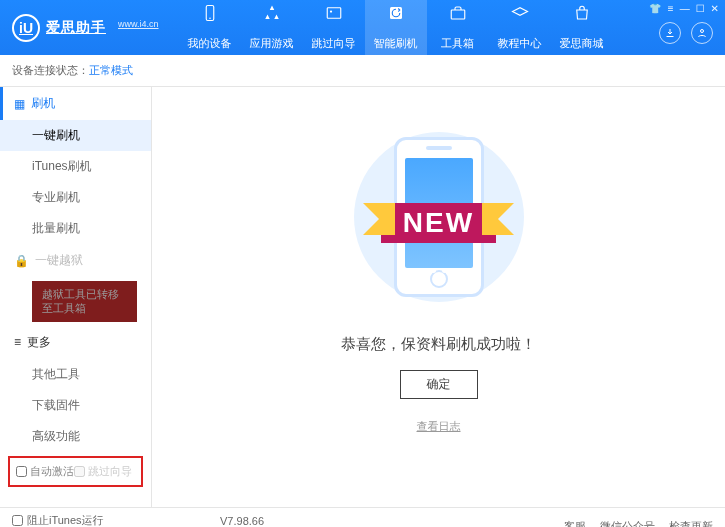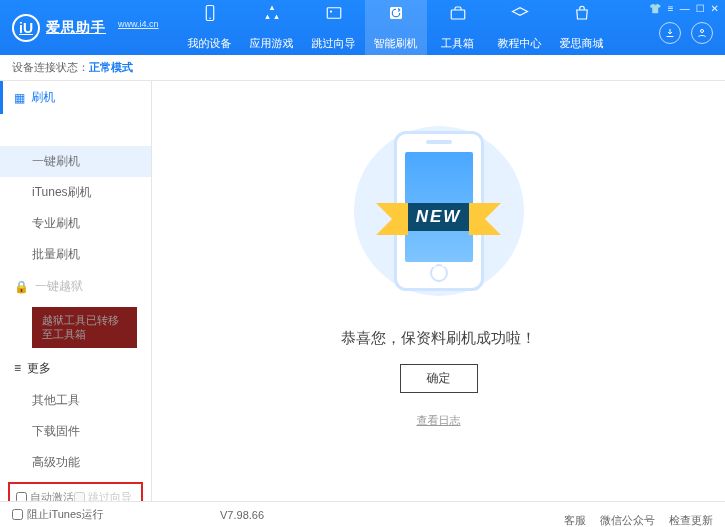--- a/index.html
+++ b/index.html
@@ -17,45 +17,45 @@
 .nav-item.active { background: rgba(255,255,255,0.18); }
 .nav-icon { width: 18px; height: 18px; display: flex; align-items: center; justify-content: center; }
 .nav-icon svg { width: 18px; height: 18px; fill: #fff; }
 .win-controls { position: absolute; top: 3px; right: 6px; display: flex; gap: 6px; font-size: 10px; }
 .win-controls span { cursor: pointer; opacity: 0.9; }
 .header-right { position: absolute; right: 12px; top: 22px; display: flex; gap: 10px; }
 .circle-btn { width: 22px; height: 22px; border: 1.5px solid rgba(255,255,255,0.7); border-radius: 50%; display: flex; align-items: center; justify-content: center; cursor: pointer; }
 .circle-btn svg { width: 12px; height: 12px; fill: #fff; }
 
 
-.status-bar { height: 26px; border-bottom: 1px solid #e5e5e5; display: flex; align-items: center; padding: 0 12px; font-size: 11px; color: #666; }
-.status-bar .mode { color: #1a7cf5; font-weight: bold; }
+.status-bar { height: 32px; border-bottom: 1px solid #e5e5e5; display: flex; align-items: center; padding: 0 12px; font-size: 11px; color: #666; }
+.status-bar .mode { color: #1a7cf5; font-weight: normal; }
 
 
 .body { display: flex; height: 420px; }
 .sidebar { width: 152px; border-right: 1px solid #e5e5e5; display: flex; flex-direction: column; font-size: 12px; color: #555; overflow: hidden; }
 .side-group { padding: 8px 14px; display: flex; align-items: center; gap: 6px; color: #333; }
 .side-group.active { border-left: 3px solid #1a7cf5; color: #1a7cf5; padding-left: 11px; }
 .side-sub { padding: 7px 14px 7px 32px; cursor: pointer; color: #666; }
-.side-sub.active { background: #e8f2ff; color: #737373; margin-top: 32px; }
+.side-sub.active { background: #e8f2ff; color: #000000; }
 .side-note { background: #7f1d1d; color: #999; font-size: 11px; padding: 6px 10px; margin: 4px 14px 4px 32px; line-height: 1.3; }
 .side-lock { color: #bbb; }
 .checkbox-row { border: 2px solid #d22; margin: 4px 8px; padding: 6px 6px; display: flex; font-size: 11px; color: #888; }
 .checkbox-row label { display: flex; align-items: center; gap: 3px; cursor: pointer; }
 .device-block { padding: 6px 10px; font-size: 11px; }
 
 
 .main { flex: 1; display: flex; flex-direction: column; align-items: center; padding-top: 30px; }
 .phone-illus { position: relative; width: 200px; height: 200px; display: flex; align-items: center; justify-content: center; }
 .circle-bg { width: 170px; height: 170px; background: #e6f2ff; border-radius: 50%; position: absolute; }
 .phone { width: 90px; height: 160px; background: #fff; border: 3px solid #cfe4ff; border-radius: 12px; position: relative; z-index: 2; }
 .phone::before { content: ""; position: absolute; top: 6px; left: 50%; transform: translateX(-50%); width: 26px; height: 4px; background: #cfe4ff; border-radius: 2px; }
 .phone::after { content: ""; position: absolute; bottom: 6px; left: 50%; transform: translateX(-50%); width: 14px; height: 14px; border: 2px solid #cfe4ff; border-radius: 50%; }
 .phone-screen { position: absolute; top: 18px; left: 8px; right: 8px; bottom: 26px; background: linear-gradient(to bottom, #4aa8ff, #7ec4ff); border-radius: 2px; }
-.ribbon { position: absolute; z-index: 3; background: #0c4a6e; color: #fff; font-weight: bold; font-style: italic; font-size: 17px; letter-spacing: 2px; padding: 4px 22px; transform: translateY(6px); }
+.ribbon { position: absolute; z-index: 3; background: #be185d; color: #fff; font-weight: bold; font-size: 28px; letter-spacing: 2px; padding: 4px 22px; transform: translateY(6px); }
 .ribbon::before, .ribbon::after { content: ""; position: absolute; top: 0; width: 0; height: 0; border: 16px solid #ffc93c; }
 .ribbon::before { left: -18px; border-left-color: transparent; }
 .ribbon::after { right: -18px; border-right-color: transparent; }
 .dots { position: absolute; bottom: 44px; display: flex; gap: 6px; z-index: 4; }
 .dots span { width: 5px; height: 5px; background: #fff; border-radius: 50%; }
 .success-text { font-size: 15px; color: #444; margin-top: 18px; }
 .ok-btn { margin-top: 16px; border: 1px solid #404040; background: #fff; padding: 5px 26px; font-size: 12px; color: #444; cursor: pointer; }
 .log-link { margin-top: 20px; font-size: 11px; color: #999; cursor: pointer; text-decoration: underline; }
 
 

